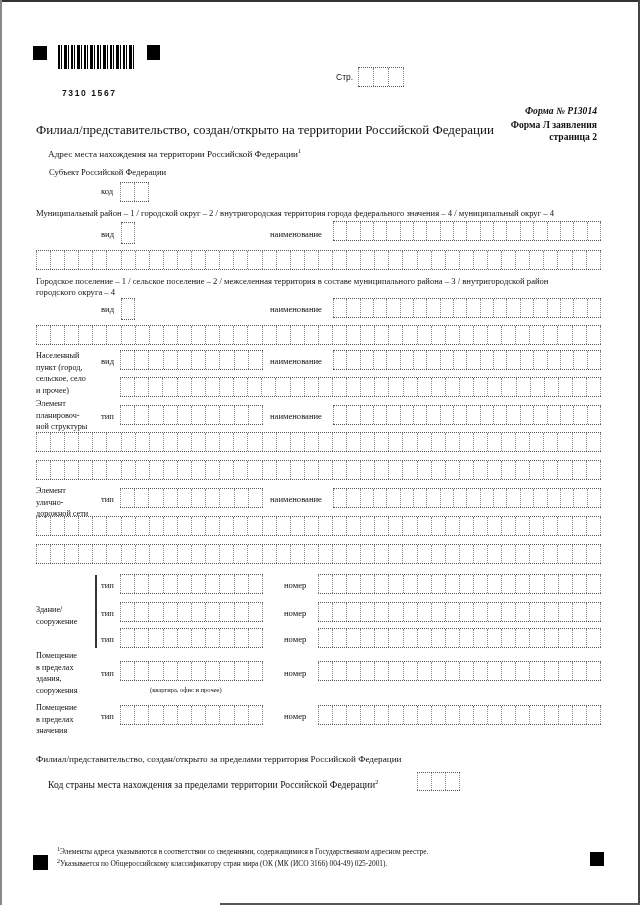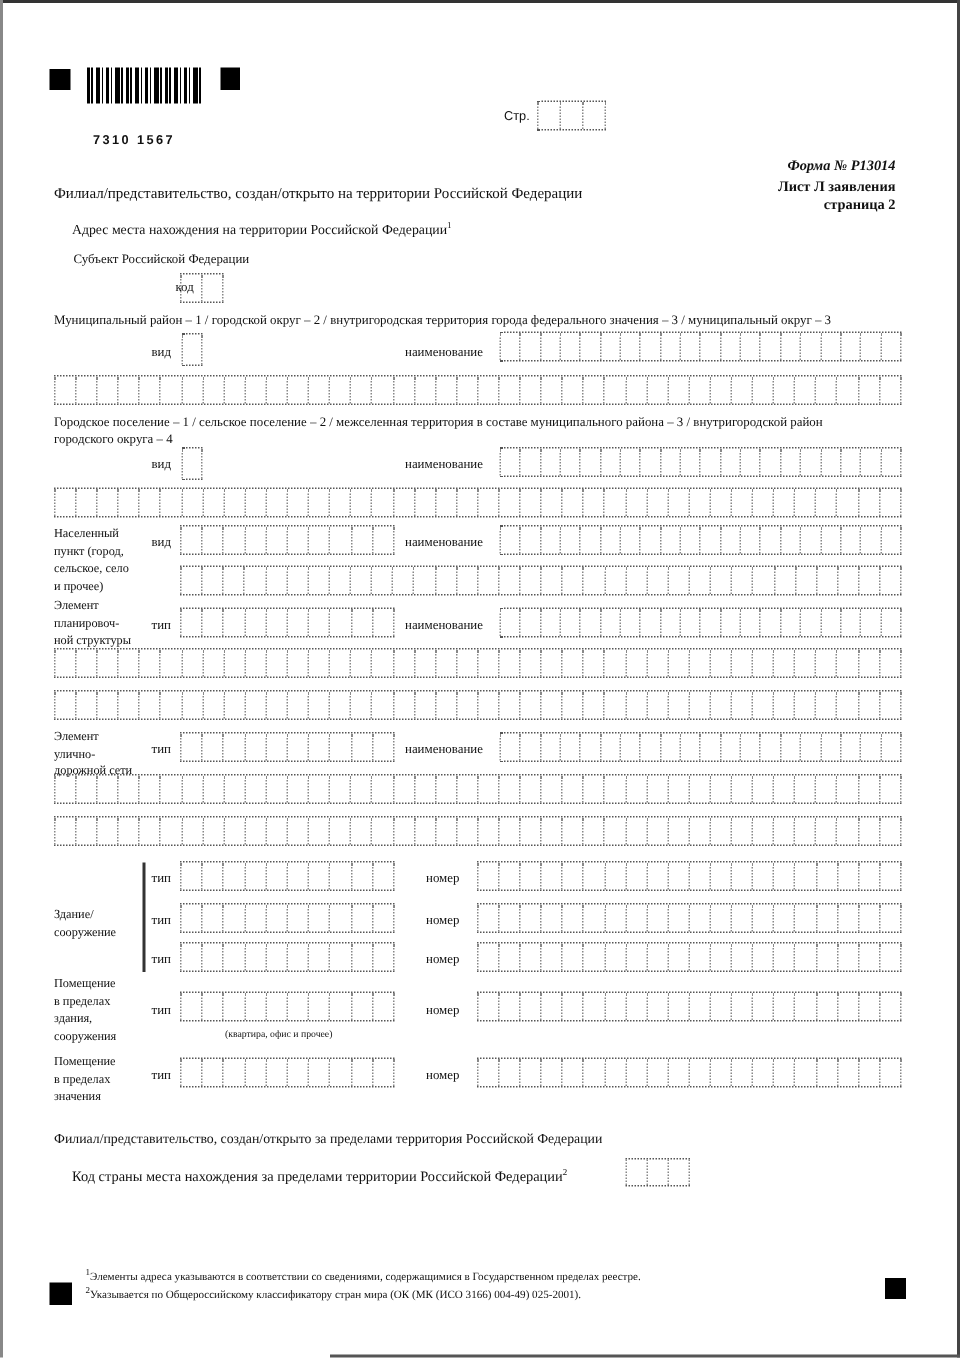--- a/index.html
+++ b/index.html
@@ -39,33 +39,33 @@
 <div class="marker" style="left:147px;top:45px;width:13px;height:15px;"></div>
 
 <div class="abs" style="left:336px;top:72px;font-family:'Liberation Sans',sans-serif;font-size:8.5px;">Стр.</div>
 <div class="cells" style="left:358px;top:67px;width:46px;height:20px;">
     <div class="cell"></div>
     <div class="cell"></div>
     <div class="cell"></div>
   </div>
 
 <div class="t-md t-bold" style="right:43px;top:105px;font-style:italic;">Форма № Р13014</div>
-<div class="t-md t-bold" style="right:43px;top:119px;">Лист Л заявления</div>
+<div class="t-md t-bold" style="right:43px;top:119px;">Форма Л заявления</div>
 <div class="t-md t-bold" style="right:43px;top:131px;">страница 2</div>
 
-<div class="t" style="left:36px;top:125px;font-size:10px;">Филиал/представительство, создан/открыто на территории Российской Федерации</div>
+<div class="t" style="left:36px;top:125px;font-size:13px;">Филиал/представительство, создан/открыто на территории Российской Федерации</div>
 <div class="t" style="left:48px;top:146px;font-size:9.2px;"><span>Адрес места нахождения на территории Российской Федерации</span><sup>1</sup></div>
 <div class="t" style="left:49px;top:167px;">Субъект Российской Федерации</div>
-<div class="t" style="left:101px;top:186px;margin-left:16px;">код</div>
+<div class="t" style="left:101px;top:186px;">код</div>
 <div class="cells" style="left:120px;top:182px;width:29px;height:20px;">
     <div class="cell"></div>
     <div class="cell"></div>
   </div>
 
-<div class="t" style="left:36px;top:208px;">Муниципальный район – 1 / городской округ – 2 / внутригородская территория города федерального значения – 3 / муниципальный округ – 3</div>
+<div class="t" style="left:36px;top:208px;">Муниципальный район – 1 / городской округ – 2 / внутригородская территория города федерального значения – 4 / муниципальный округ – 4</div>
 <div class="t" style="left:101px;top:229px;">вид</div>
 <div class="cells" style="left:121px;top:222px;width:14px;height:22px;">
     <div class="cell"></div>
   </div>
 <div class="t" style="left:270px;top:229px;">наименование</div>
 <div class="cells" style="left:333px;top:221px;width:268px;height:20px;">
   <div class="cell"></div>
     <div class="cell"></div>
     <div class="cell"></div>
     <div class="cell"></div>
@@ -736,17 +736,17 @@
 </div>
 
 <div class="t" style="left:36px;top:754px;font-size:9.2px;">Филиал/представительство, создан/открыто за пределами территория Российской Федерации</div>
 <div class="t" style="left:48px;top:777px;font-size:9.6px;"><span>Код страны места нахождения за пределами территории Российской Федерации</span><sup>2</sup></div>
 <div class="cells" style="left:417px;top:772px;width:43px;height:19px;">
     <div class="cell"></div>
     <div class="cell"></div>
     <div class="cell"></div>
   </div>
 
-<div class="t-sm" style="left:57px;top:845px;"><sup>1</sup><span>Элементы адреса указываются в соответствии со сведениями, содержащимися в Государственном пределах реестре.</span></div>
+<div class="t-sm" style="left:57px;top:845px;"><sup>1</sup><span>Элементы адреса указываются в соответствии со сведениями, содержащимися в Государственном адресном реестре.</span></div>
 <div class="t-sm" style="left:57px;top:857px;"><sup>2</sup><span>Указывается по Общероссийскому классификатору стран мира (ОК (МК (ИСО 3166) 004-49) 025-2001).</span></div>
 
 <div class="marker" style="left:33px;top:855px;width:15px;height:15px;"></div>
 <div class="marker" style="left:590px;top:852px;width:14px;height:14px;"></div>
 
 </body></html>

